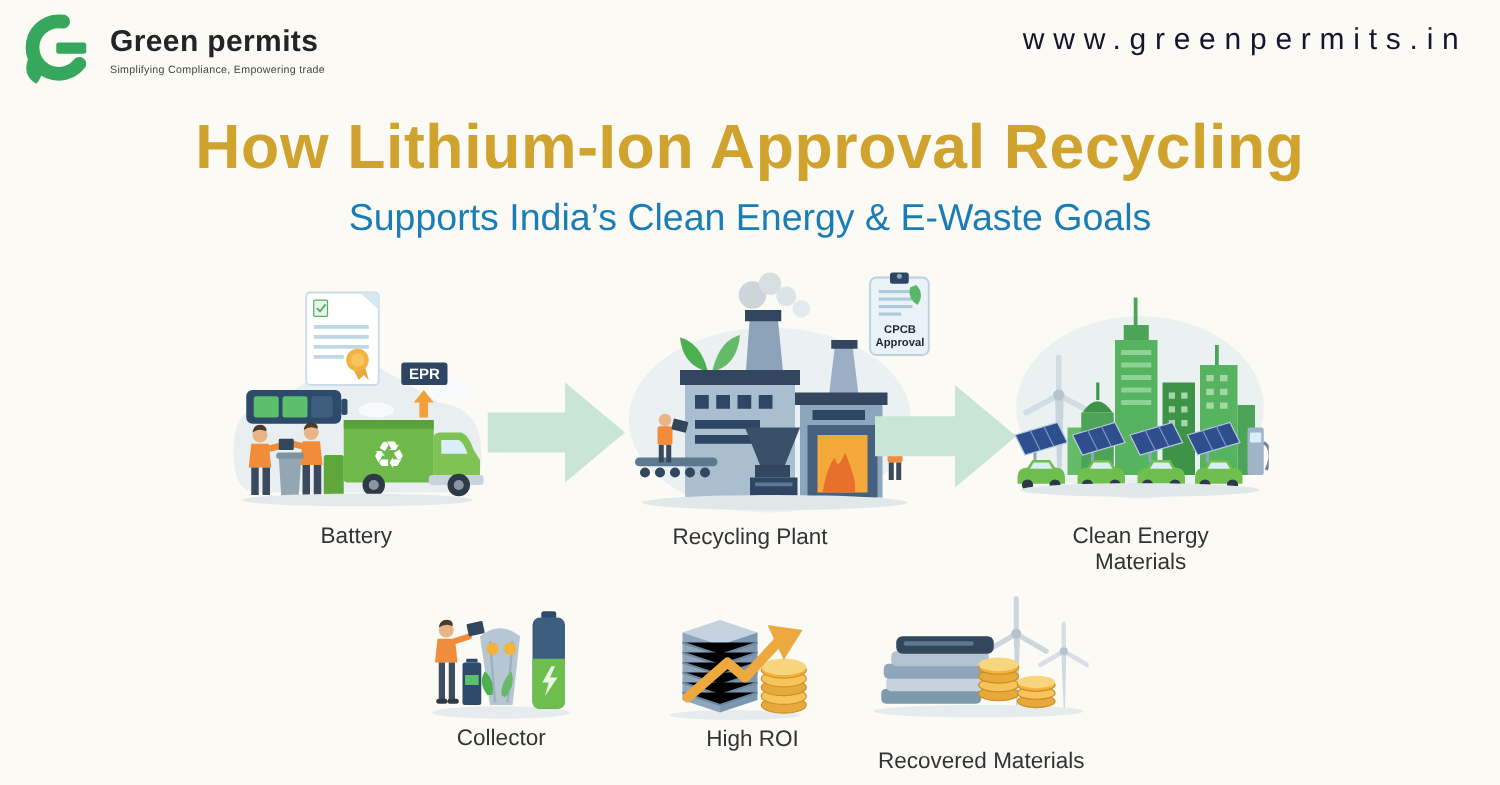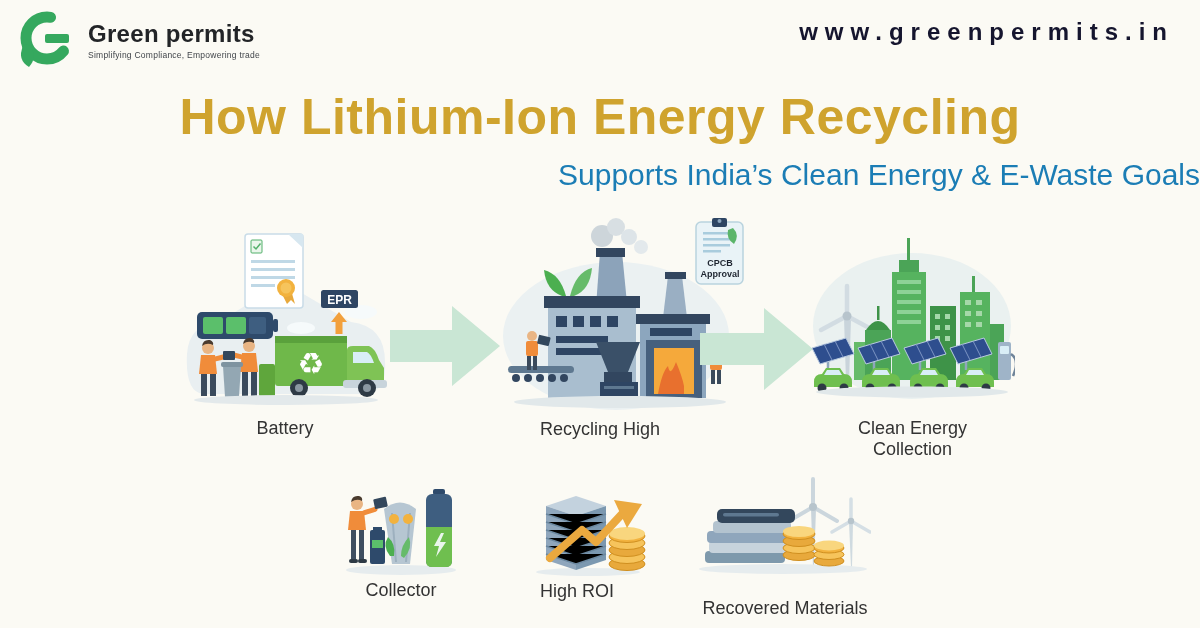--- a/index.html
+++ b/index.html
@@ -9,29 +9,29 @@
     background:#FBFAF4; overflow:hidden;
     font-family:"Liberation Sans", sans-serif;
   }
   
   .logo { position:absolute; top:8px; left:14px; display:flex; align-items:center; gap:10px; }
   .logo-mark { width:64px; height:64px; }
   .logo-name { font-size:24px; font-weight:700; color:#222427; letter-spacing:0.3px; }
   .logo-tagline { font-size:8.5px; font-weight:400; color:#41454a; letter-spacing:0.25px; margin-top:2px; }
   .website {
     position:absolute; top:18px; right:26px;
-    font-size:24px; font-weight:700; color:#15152E; letter-spacing:7px;
+    font-size:24px; font-weight:400; color:#15152E; letter-spacing:7px;
   }
   
   .title {
     position:absolute; top:88px; left:0; width:100%; text-align:center;
     font-size:50px; font-weight:700; color:#CFA32E; letter-spacing:0.5px;
   }
   .subtitle {
-    position:absolute; top:158px; left:0; width:100%; text-align:right;
+    position:absolute; top:158px; left:0; width:100%; text-align:center;
     font-size:30px; font-weight:500; color:#1B7DB5;
   }
   
   .caption {
     position:absolute; text-align:center; font-size:18px; font-weight:500;
     color:#333; line-height:1.18;
   }
   .abs { position:absolute; }
   svg { display:block; width:100%; height:100%; }
 </style>
@@ -49,21 +49,21 @@
       </svg>
     </div>
     <div>
       <div class="logo-name">Green permits</div>
       <div class="logo-tagline">Simplifying Compliance, Empowering trade</div>
     </div>
   </div>
 
   <div class="website">www.greenpermits.in</div>
 
-  <div class="title">How Lithium-Ion Energy Recycling</div>
+  <div class="title">How Lithium-Ion Approval Recycling</div>
   <div class="subtitle">Supports India’s Clean Energy &amp; E-Waste Goals</div>
 
   <div class="abs" style="left:183px; top:226px; width:206px; height:188px;">
     <svg viewBox="0 0 206 188">
       <path d="M20 168 Q2 166 4 128 Q6 98 36 96 L100 56 L168 96 Q202 100 202 136 Q204 166 182 168 Z" fill="#E9EFF1"></path>
       <ellipse cx="178" cy="86" rx="16" ry="7" fill="#F6FAFB"></ellipse>
       <ellipse cx="118" cy="102" rx="14" ry="6" fill="#F6FAFB"></ellipse>
 
       <g>
         <rect x="62" y="8" width="58" height="74" rx="3" fill="#FFFFFF" stroke="#C9DCE8" stroke-width="1.5"></rect>
@@ -199,21 +199,21 @@
         <rect x="203" y="24" width="27" height="2.5" fill="#A9CCDD"></rect>
         <rect x="203" y="30" width="27" height="2.5" fill="#A9CCDD"></rect>
         <rect x="203" y="36" width="18" height="2.5" fill="#A9CCDD"></rect>
         <path d="M233 14 Q240 21 234 30 Q226 25 228 16 Z" fill="#5BB56A"></path>
         <text x="220" y="52" font-size="9" font-weight="bold" fill="#1E2530" text-anchor="middle">CPCB</text>
         <text x="220" y="63" font-size="9" font-weight="bold" fill="#1E2530" text-anchor="middle">Approval</text>
       </g>
     </svg>
   </div>
   <div class="caption" style="left:494px; top:419px; width:212px;">
-    <div>Recycling High</div>
+    <div>Recycling Plant</div>
   </div>
 
   <div class="abs" style="left:700px; top:302px; width:115px; height:94px;">
     <svg viewBox="0 0 115 94">
         <polygon points="0,31 64,31 64,6 113,47 64,88 64,63 0,63" fill="#C9E6D4"></polygon>
       </svg>
   </div>
 
   <div class="abs" style="left:810px; top:230px; width:205px; height:177px;">
     <svg viewBox="0 0 205 177">
@@ -306,21 +306,21 @@
       <g>
         <rect x="188" y="112" width="13" height="38" rx="2" fill="#9FB4C8"></rect>
         <rect x="190" y="116" width="9" height="8" rx="1" fill="#D9EEF6"></rect>
         <path d="M201 124 Q210 130 203 146" stroke="#6F8499" stroke-width="2.5" fill="none"></path>
       </g>
       <ellipse cx="102" cy="162" rx="96" ry="5.5" fill="#E1E8EA"></ellipse>
     </svg>
   </div>
   <div class="caption" style="left:810px; top:418px; width:205px;">
     <div>Clean Energy</div>
-    <div>Collection</div>
+    <div>Materials</div>
   </div>
 
   <div class="abs" style="left:340px; top:483px; width:122px; height:93px;">
     <svg viewBox="0 0 122 93">
       <ellipse cx="61" cy="87" rx="55" ry="5" fill="#E6ECEE"></ellipse>
       <g>
         <circle cx="17" cy="21" r="6" fill="#E9B584"></circle>
         <path d="M11 19 Q12 12 19 13 Q23 14 22 18 Q17 15 11 19Z" fill="#4A3B2E"></path>
         <path d="M10 28 L24 28 L26 47 L8 47 Z" fill="#F08C3A"></path>
         <rect x="22" y="28" width="16" height="5" rx="2.5" fill="#F08C3A" transform="rotate(-18 22 30)"></rect>
@@ -375,21 +375,21 @@
         <ellipse cx="97" cy="55" rx="18" ry="6.5" fill="#F6C45C" stroke="#D08F1F"></ellipse>
         <ellipse cx="97" cy="48" rx="18" ry="6.5" fill="#F2B23E" stroke="#D08F1F"></ellipse>
         <ellipse cx="97" cy="45.5" rx="18" ry="6.5" fill="#F9D67E"></ellipse>
       </g>
       <g>
         <path d="M20 70 L52 42 L66 54 L92 26" stroke="#EBA93F" stroke-width="8" fill="none" stroke-linejoin="round" stroke-linecap="round"></path>
         <polygon points="84,12 112,16 97,40" fill="#EBA93F"></polygon>
       </g>
     </svg>
   </div>
-  <div class="caption" style="left:515px; top:581px; width:124px;">
+  <div class="caption" style="left:515px; top:581px; width:124px;text-align:right;">
     <div>High ROI</div>
   </div>
 
   <div class="abs" style="left:695px; top:471px; width:176px; height:104px;">
     <svg viewBox="0 0 176 104">
       <g>
         <polygon points="116,38 121,38 119,96 118,96" fill="#C9D4DB"></polygon>
         <g stroke="#CBD6DD" stroke-width="4" stroke-linecap="round">
           <line x1="118" y1="36" x2="118" y2="8"></line>
             <line x1="118" y1="36" x2="94" y2="50"></line>

